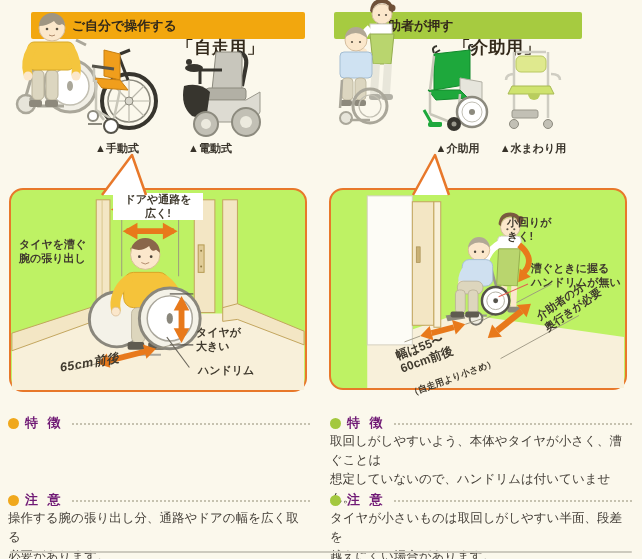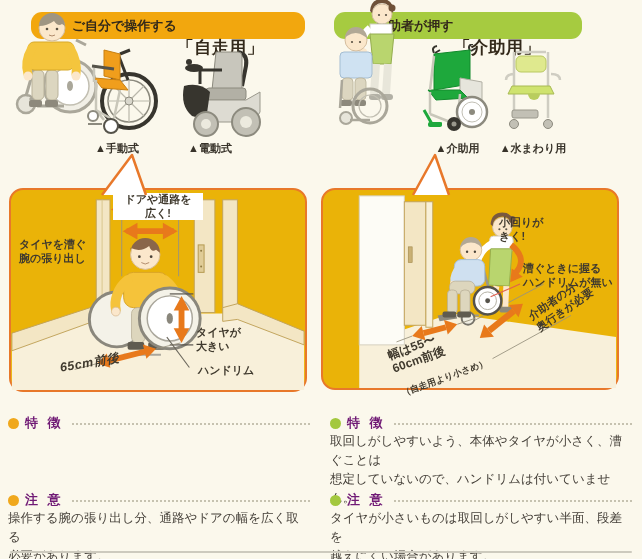--- a/index.html
+++ b/index.html
@@ -3,36 +3,36 @@
 <meta charset="utf-8">
 <style>
   html,body { margin:0; padding:0; }
   .stage {
     position:relative; width:642px; height:559px;
     background:var(--page-bg,#fbf8ec);
     font-family:"Liberation Sans","DejaVu Sans",sans-serif;
     color:#3f3a2e; overflow:hidden;
   }
   
-  .hdr { position:absolute; top:12px; height:27px; border-radius:11px;
+  .hdr { position:absolute; top:12px; height:27px; border-radius:2px;
          display:flex; align-items:center; justify-content:center; color:#33291a; z-index:2; }
   .hdr-left  { left:31px;  width:274px; background:var(--header-orange,#f2a70e); }
   .hdr-right { left:334px; width:248px; background:var(--header-green,#a6cb40); }
   .hdr .pre { font-size:13px; font-weight:bold; }
   .hdr .emp { font-size:17px; font-weight:bold; letter-spacing:.5px;margin-top:44px; }
   
   .mascot, .product { position:absolute; z-index:3; }
   .plabel { position:absolute; top:141px; font-size:11px; font-weight:bold;
             text-align:center; color:#38332a; z-index:3; }
   
-  .bubble { position:absolute; top:188px; width:298px; background:#eab308;
+  .bubble { position:absolute; top:188px; width:298px; background:#bef264;
             border:2.5px solid var(--bubble-border,#e8782a); border-radius:14px;
             box-sizing:border-box; z-index:1; }
   .bubble-left  { left:9px;   height:204px; }
-  .bubble-right { left:321px; height:202px; }
+  .bubble-right { left:329px; height:202px; }
   .tail { position:absolute; z-index:4; }
   svg.scene { position:absolute; left:0; top:0; width:100%; height:100%; z-index:1; }
   .dlabel { position:absolute; font-size:11px; font-weight:bold; line-height:13.5px;
             color:#403a2e; white-space:pre-line; z-index:2; }
   .dlabel.center { text-align:center; background:#fff; padding:0 2px; }
   .rot { transform-origin:0 0; }
   .thin { font-weight:600;font-family:Liberation Mono, monospace; }
   
   .meas { font-style:italic; font-size:12.5px; letter-spacing:.5px; }
   .wmain { font-size:12px; font-weight:bold; line-height:14px; white-space:pre-line; display:block;}

